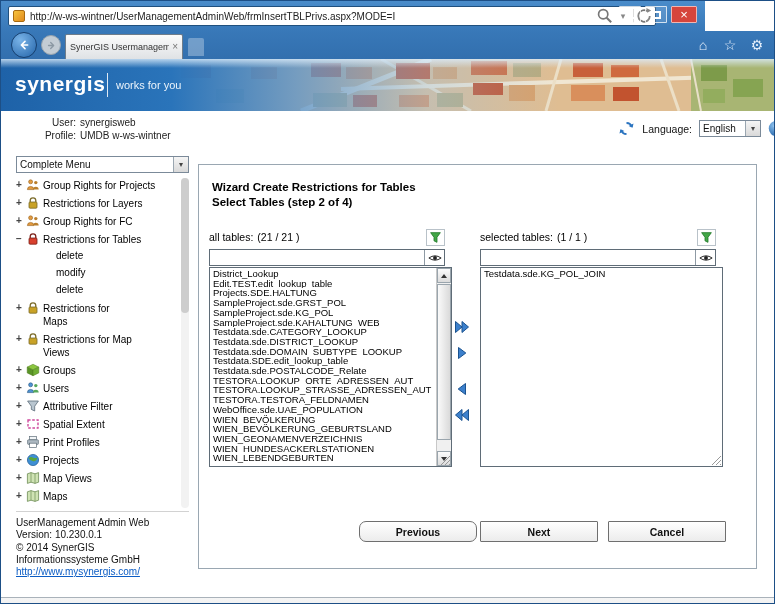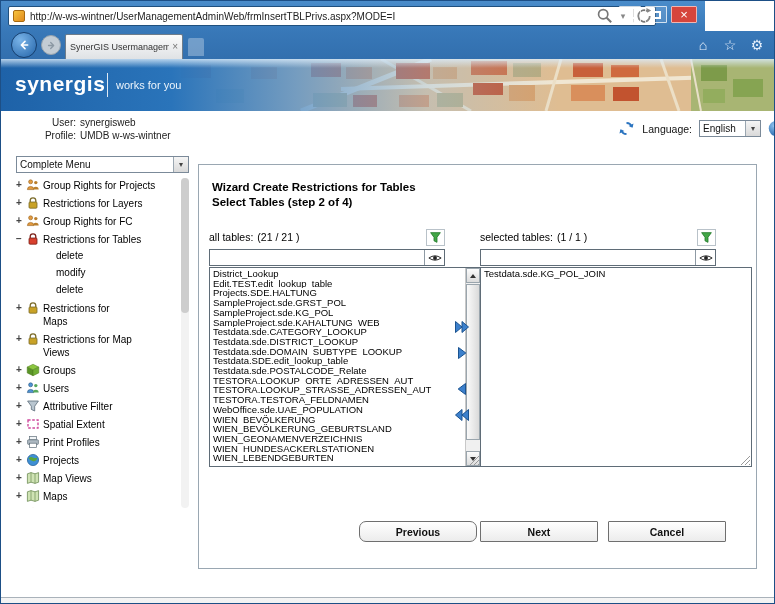--- a/index.html
+++ b/index.html
@@ -95,21 +95,21 @@
   .cg-left{left:10px;width:236px;} .cg-right{left:281px;width:236px;}
   .cicon{margin-left:auto;width:19px;height:17px;border:1px solid #b9c2c9;background:#fff;
     display:flex;align-items:center;justify-content:center;}
   .cicon svg{width:13px;height:13px;}
   .filterbox{position:absolute;top:84px;width:236px;height:17px;border:1px solid #5f6c77;background:#fff;
     display:flex;align-items:center;}
   .fb-left{left:10px;} .fb-right{left:281px;}
   .filter-input{flex:1;border:none;outline:none;font-size:10px;padding:0 3px;height:14px;font-family:inherit;background:transparent;}
   .eye-btn{width:20px;height:100%;border-left:1px solid #8e9aa4;display:flex;align-items:center;justify-content:center;background:#fff;}
   .eye-btn svg{width:14px;height:10px;}
-  .listbox{position:absolute;top:102px;width:272px;height:200px;border:1px solid #5f6c77;background:#fff;}
+  .listbox{position:absolute;top:102px;width:243px;height:200px;border:1px solid #5f6c77;background:#fff;}
   .lb-left{left:10px;} .lb-right{left:281px;}
   .list-items{position:absolute;left:1px;top:1px;right:16px;bottom:1px;overflow:hidden;}
   .lb-right .list-items{right:1px;}
   .list-row{font-size:9.5px;line-height:9.7px;white-space:nowrap;color:#000;padding-left:2px;overflow:hidden;}
   .vscroll{position:absolute;right:0;top:0;width:15px;height:198px;background:#f0f0f0;border-left:1px solid #c8c8c8;}
   .varrow{position:absolute;left:0;width:14px;height:15px;background:linear-gradient(#fcfcfc,#dcdcdc);
     border:1px solid #9aa5ad;display:flex;align-items:center;justify-content:center;}
   .varrow.up{top:0;} .varrow.down{bottom:0;}
   .tri-up{width:0;height:0;border-left:3.5px solid transparent;border-right:3.5px solid transparent;border-bottom:4.5px solid #333;}
   .tri-down{width:0;height:0;border-left:3.5px solid transparent;border-right:3.5px solid transparent;border-top:4.5px solid #333;}
@@ -440,20 +440,27 @@
                 <path d="M7 5 L13 8 L7 11 L1 8 Z" fill="#6fa8dc" stroke="#2f618f" stroke-width="0.5"></path>
                 <path d="M7 8 L12.6 10.8 L7 13.6 L1.4 10.8 Z" fill="#c9e0f2" stroke="#5e86aa" stroke-width="0.5"></path>
               </svg>
             </span>
             <span class="tree-label">Layers</span>
           </div>
         </div>
       <div class="sb-scroll">
         <div class="sb-thumb"></div>
       </div>
+      <div class="sb-footer">
+        <div>UserManagement Admin Web</div>
+        <div>Version: 10.230.0.1</div>
+        <div>© 2014 SynerGIS</div>
+        <div>Informationssysteme GmbH</div>
+        <div><a href="#">http://www.mysynergis.com/</a></div>
+      </div>
     </div>
 
     <div class="panel">
       <div class="wtitle">
         <div>Wizard Create Restrictions for Tables</div>
         <div>Select Tables (step 2 of 4)</div>
       </div>
 
       <div class="cgroup cg-left">
         <span>all tables:</span>

